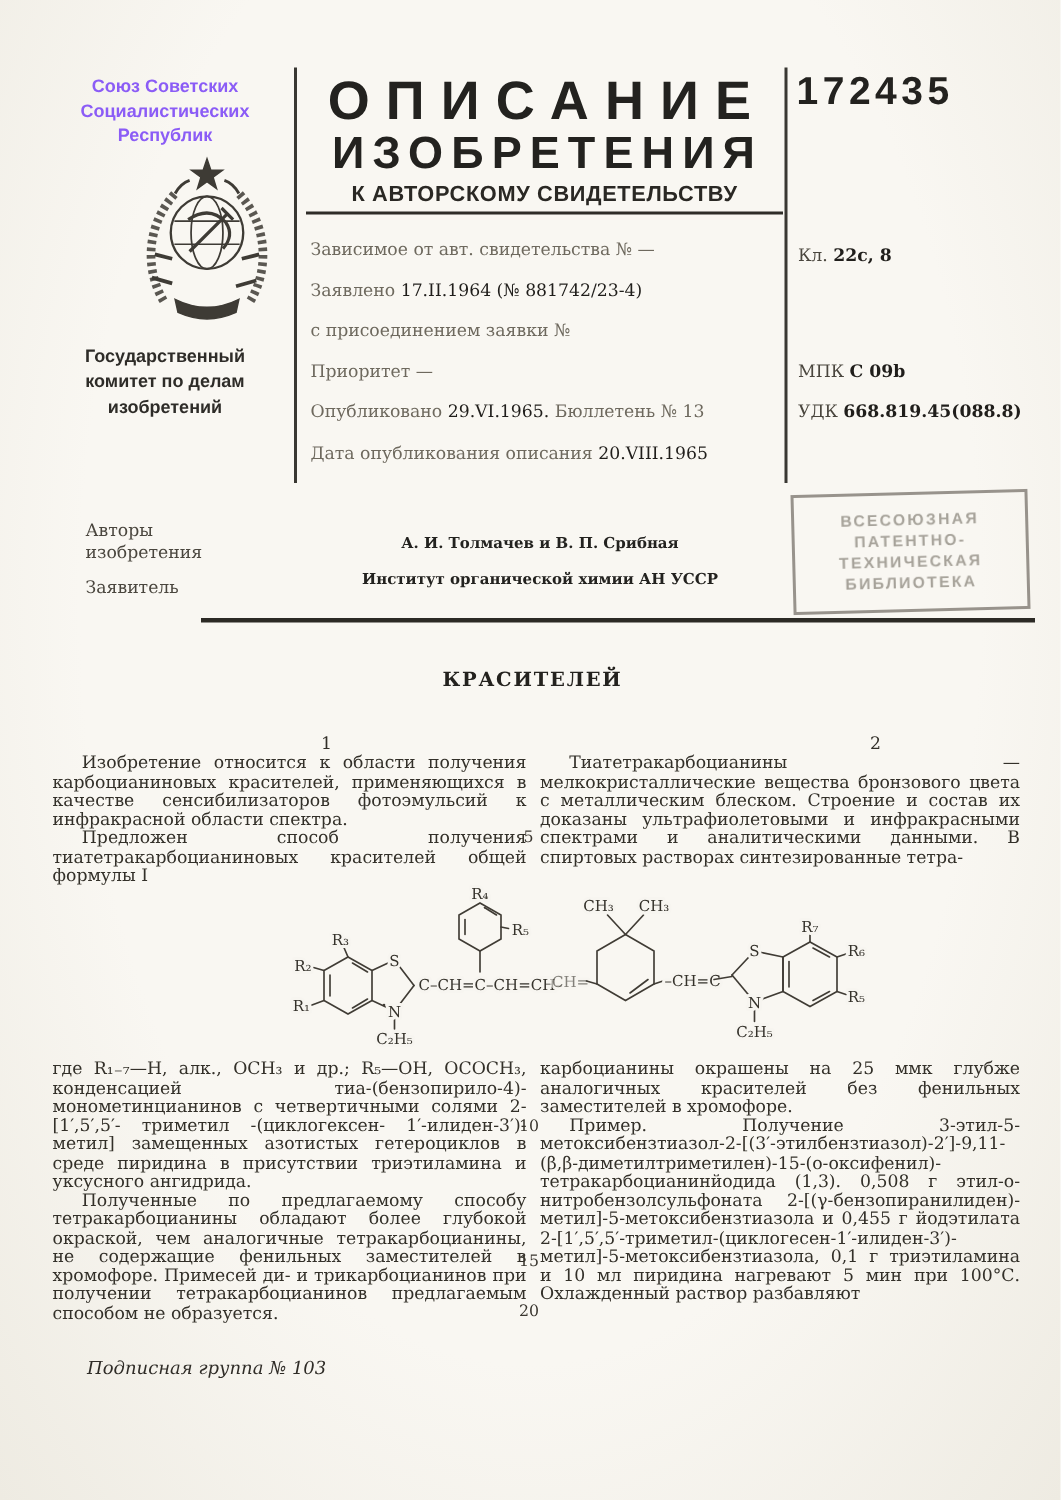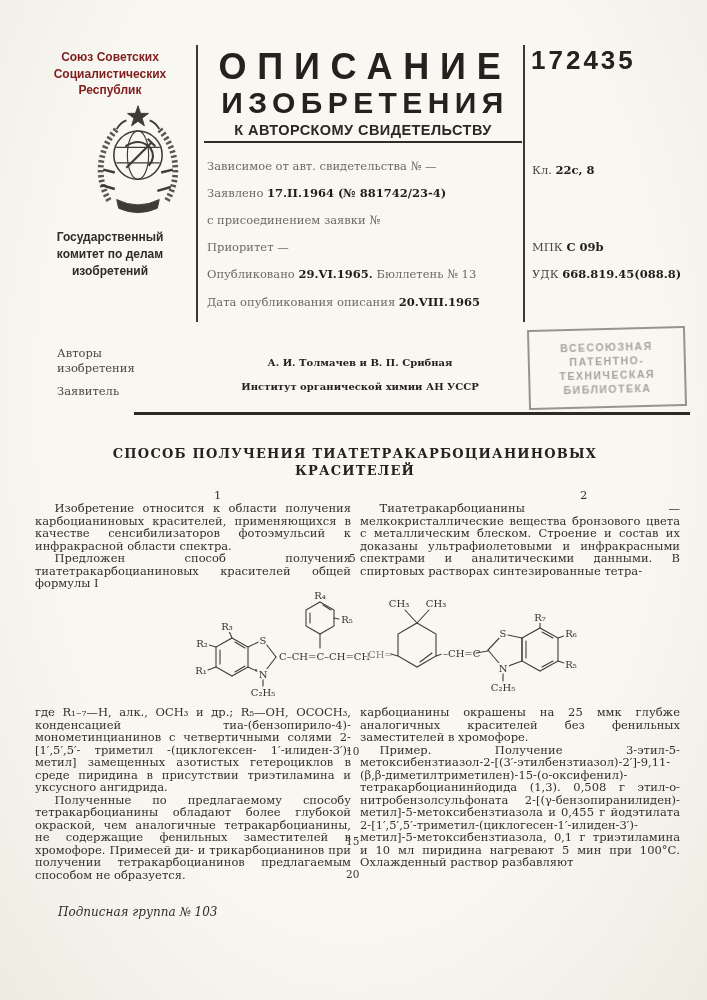--- a/index.html
+++ b/index.html
@@ -3,35 +3,35 @@
 <meta charset="utf-8">
 <style>
   html,body{margin:0;padding:0;}
   body{width:707px;height:1000px;overflow:hidden;position:relative;
        background:radial-gradient(ellipse at 50% 40%, #f9f7f2 60%, #eeebe2 100%);
        font-family:"DejaVu Serif", serif;color:#2b2a28;}
   .abs{position:absolute;}
   .sans{font-family:"Liberation Sans", sans-serif;text-align:center;}
   
   .union{left:28px;top:49px;width:164px;text-align:center;font-weight:bold;
-         font-size:12px;line-height:16.5px;color:#7f1d1d;}
+         font-size:12px;line-height:16.5px;color:#8b5cf6;}
   .emblem{left:80px;top:100px;}
   .committee{left:22px;top:229px;width:176px;text-align:center;font-weight:bold;
              font-size:12px;line-height:17px;color:#2e2c28;}
   .vline{width:1.6px;background:#3a3833;top:45px;height:277px;}
   
   .midhead{left:204px;top:42px;width:318px;height:99px;border-bottom:2.5px solid #2f2d28;}
   .big1{left:206px;top:46px;width:318px;font-weight:bold;font-size:36px;
         letter-spacing:0.30em;color:#23221f;white-space:nowrap;}
   .big2{left:206px;top:86px;width:318px;font-weight:bold;font-size:30px;
         letter-spacing:0.18em;color:#23221f;white-space:nowrap;}
   .subt{left:204px;top:122px;width:318px;text-align:center;font-weight:bold;
         font-size:14.5px;letter-spacing:0.03em;color:#2a2824;}
   .irow{left:207px;width:314px;font-size:11.5px;color:#6e695e;}
-  .irow b{color:#201e1b;font-weight:bold;}
+  .irow b{color:#201e1b;font-weight:normal;}
   
   .patno{left:531px;top:45px;font-weight:bold;font-size:26px;letter-spacing:3px;color:#23221f;}
   .rrow{left:532px;width:170px;font-size:11.5px;color:#4a463e;}
   .rrow b{color:#201e1b;}
   
   .plabel{left:57px;width:86px;font-size:11.5px;line-height:15px;color:#4a463e;}
   .pval{left:175px;width:370px;text-align:center;font-weight:bold;font-size:10px;color:#23221f;}
   .stamp{left:528px;top:328px;width:154px;height:76px;border:2px solid rgba(72,66,57,.55);
          transform:rotate(-1.5deg);display:flex;flex-direction:column;justify-content:center;
          filter:blur(.3px);}
@@ -139,21 +139,20 @@
 <div class="abs stamp">
   <div>ВСЕСОЮЗНАЯ</div>
   <div>ПАТЕНТНО-</div>
   <div>ТЕХНИЧЕСКАЯ</div>
   <div>БИБЛИОТЕКА</div>
 </div>
 
 <div class="abs rule"></div>
 
 <div class="abs ititle">
-  <div>СПОСОБ ПОЛУЧЕНИЯ ТИАТЕТРАКАРБОЦИАНИНОВЫХ</div>
   <div>КРАСИТЕЛЕЙ</div>
 </div>
 
 <div class="abs colno" style="left:214px;top:488px;">1</div>
 <div class="abs colno" style="left:580px;top:488px;">2</div>
 
 <div class="abs bcol colLT">
   <p>Изобретение относится к области получения карбоцианиновых красителей, применяющихся в качестве сенсибилизаторов фотоэмульсий к инфракрасной области спектра.</p>
   <p>Предложен способ получения тиатетракарбоцианиновых красителей общей формулы I</p>
 </div>

